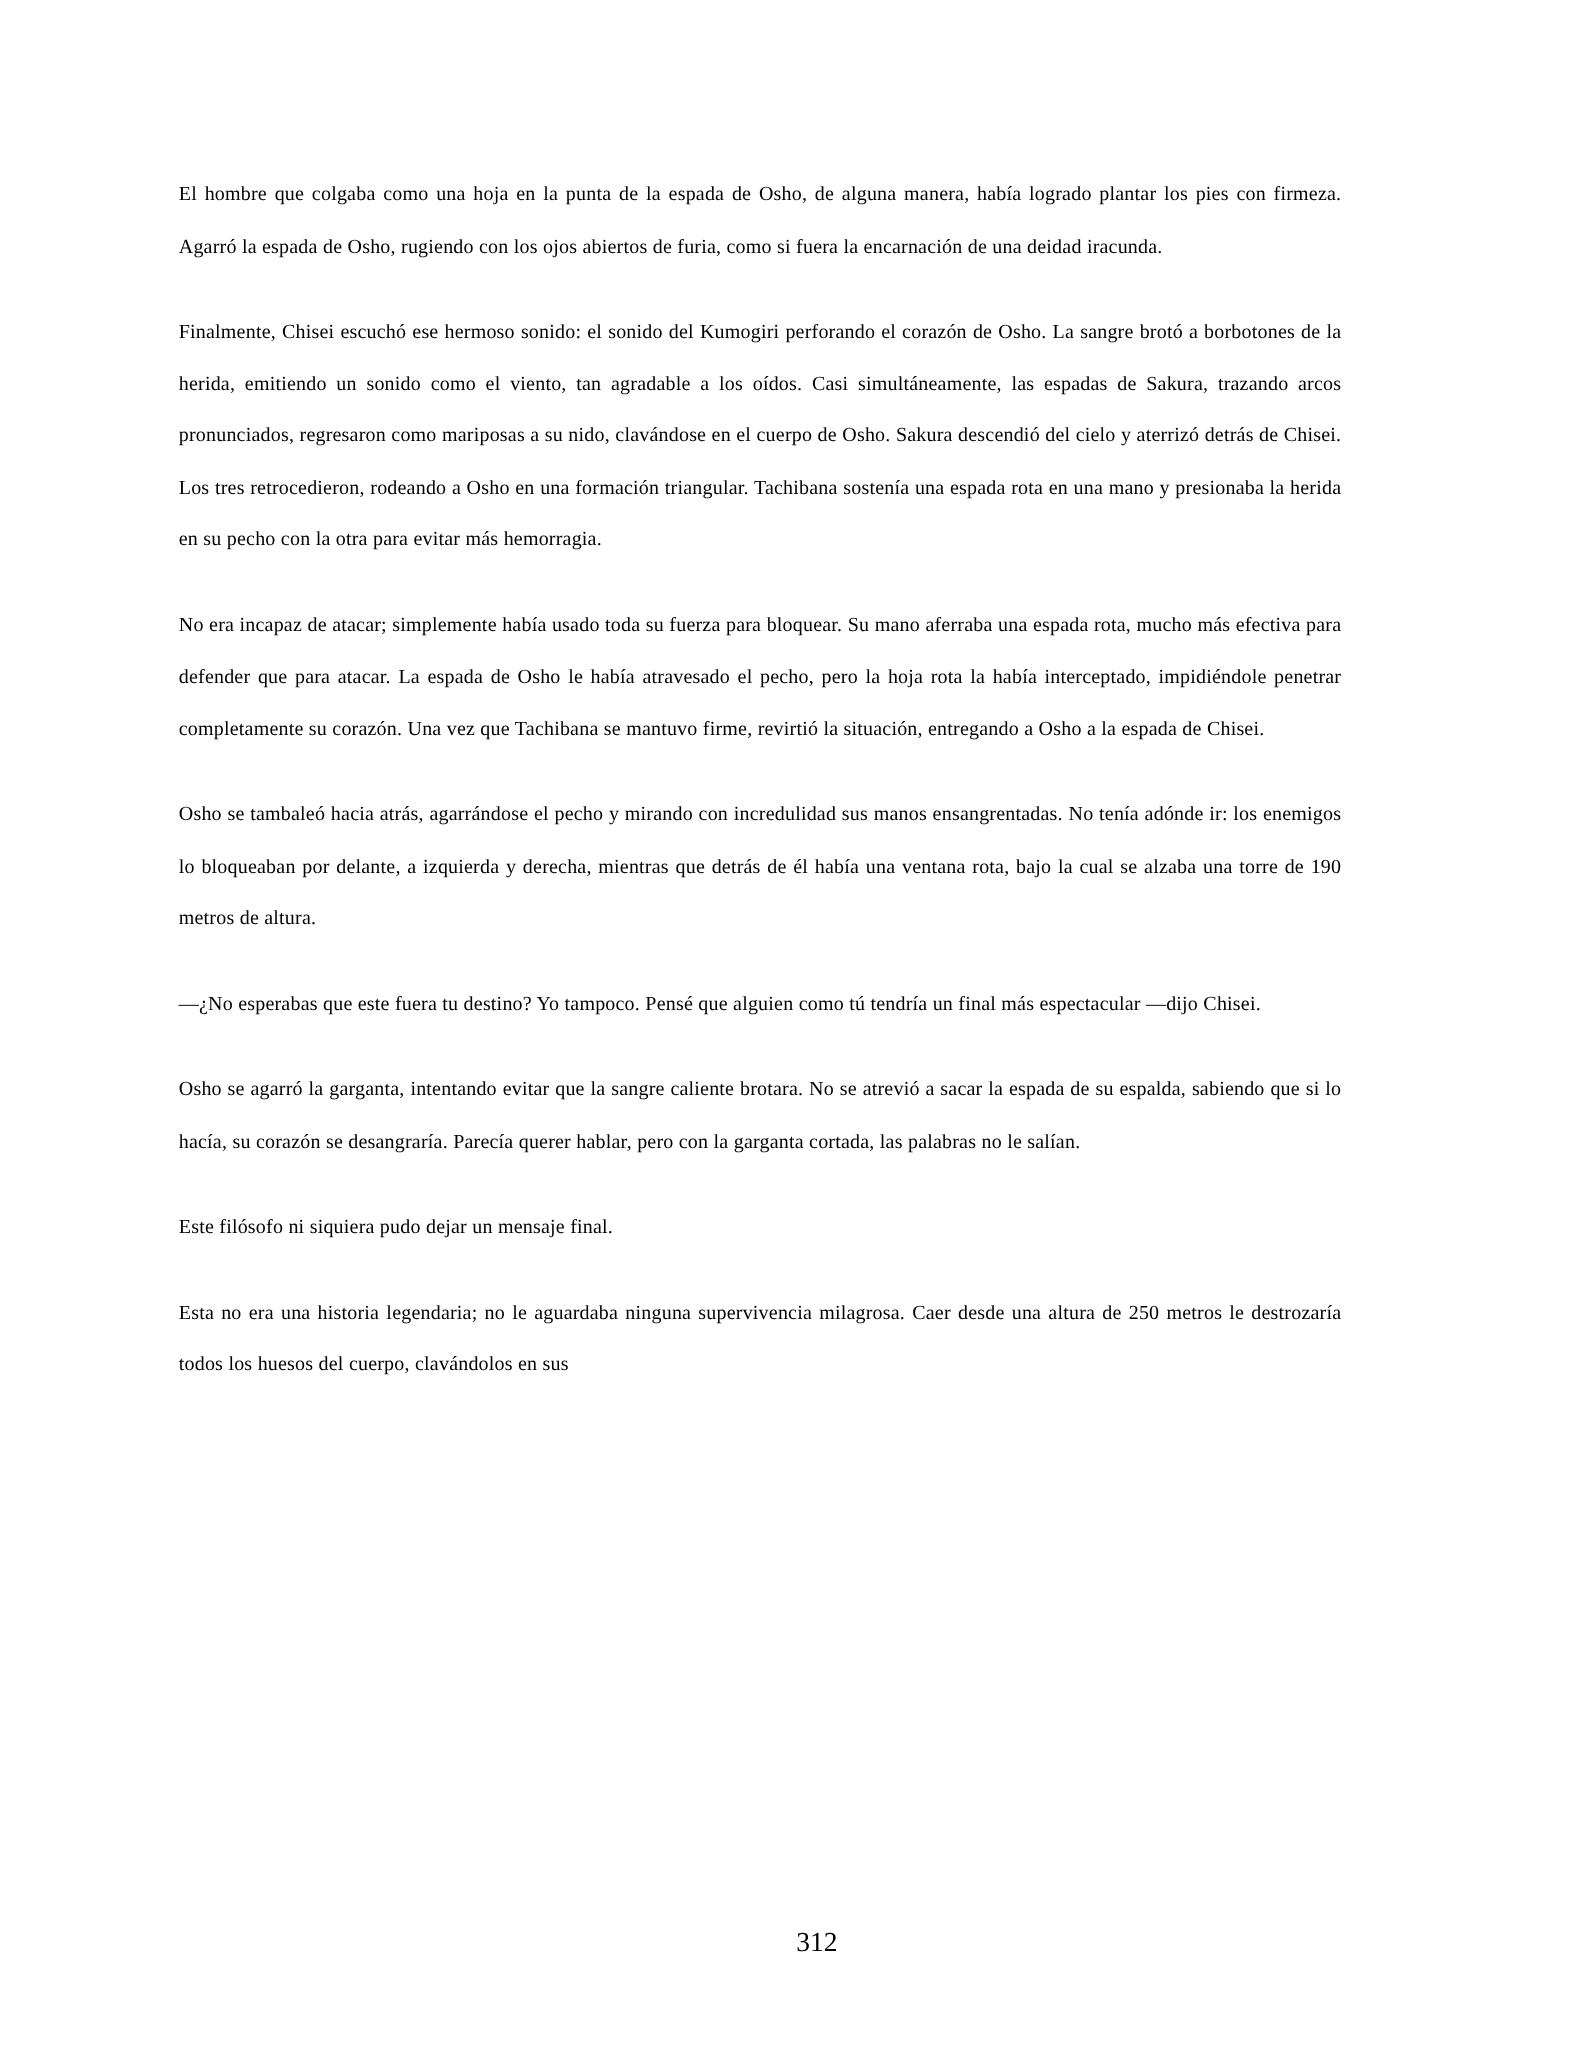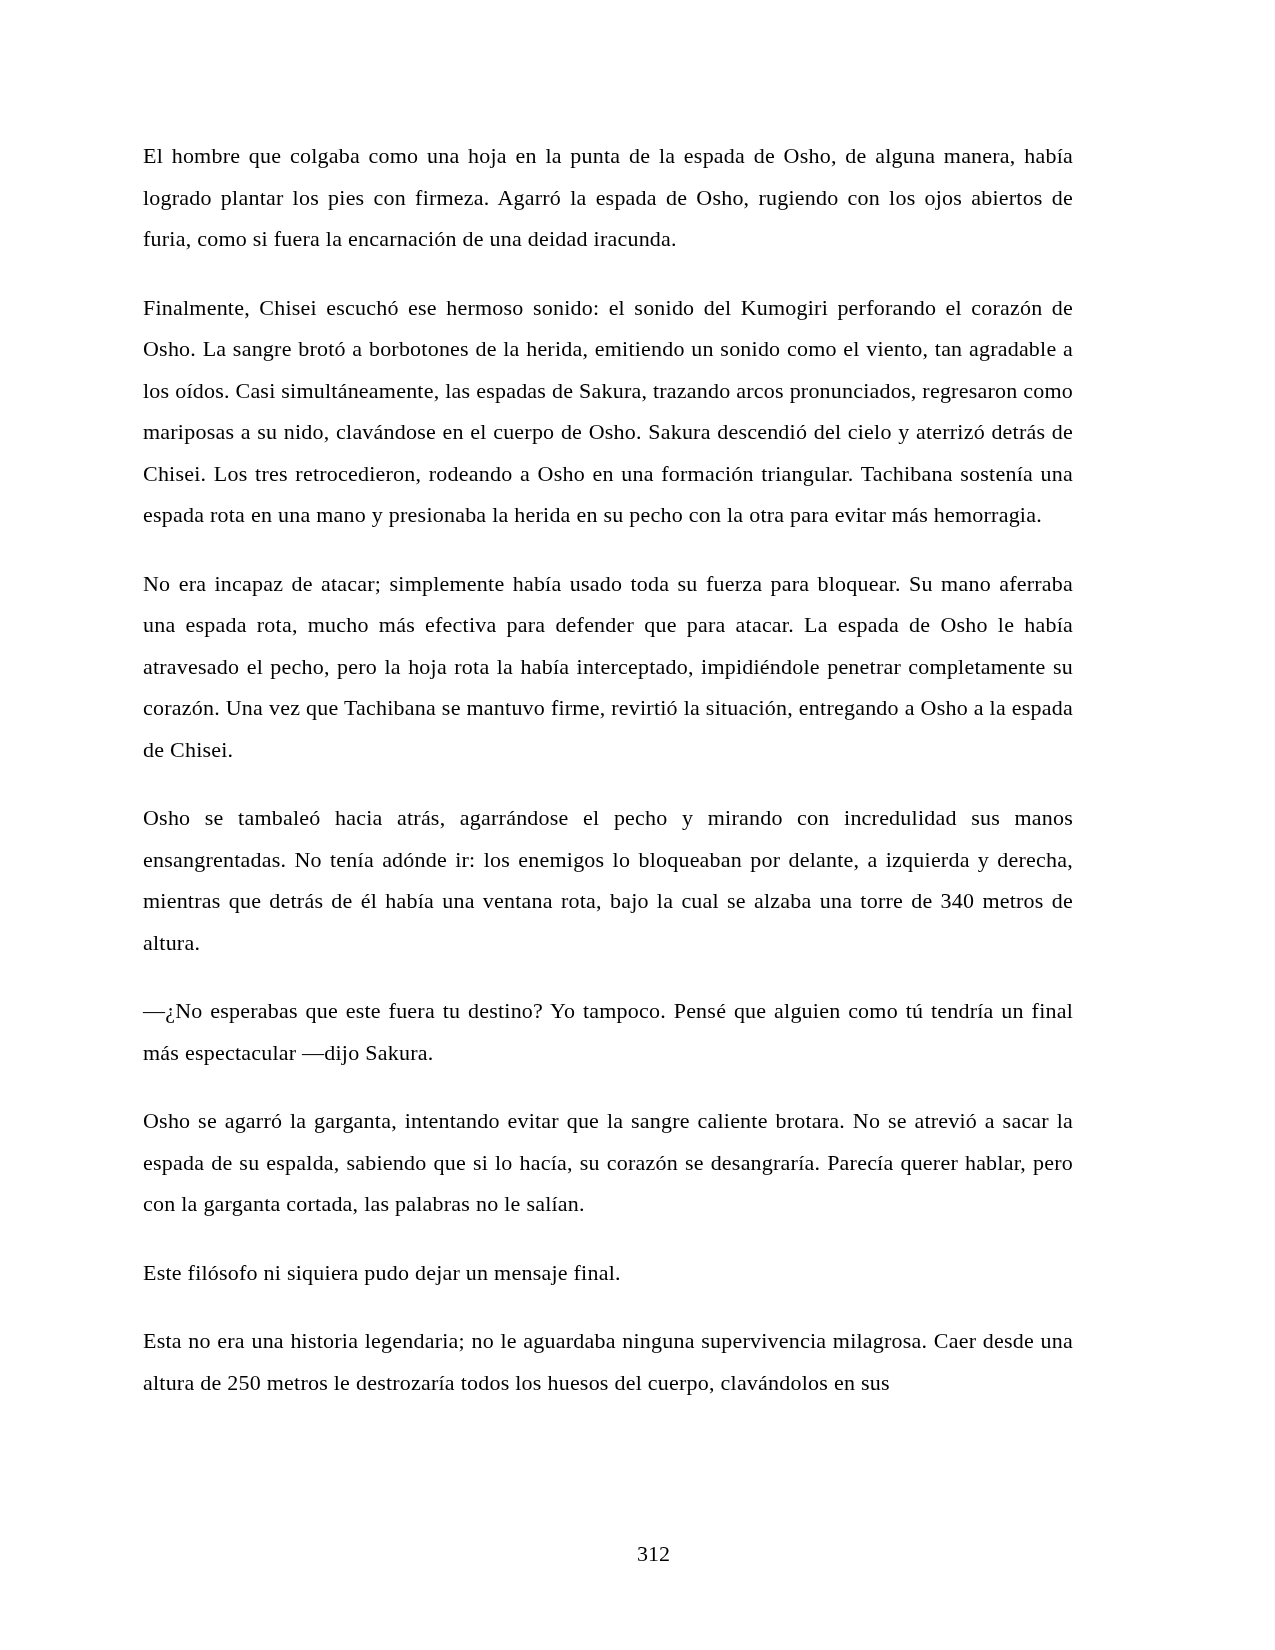--- a/index.html
+++ b/index.html
@@ -24,21 +24,21 @@
     overflow: hidden;
   }
   .text-column {
     position: absolute;
     left: 143px;
     top: 135px;
     width: 930px;
   }
   p.body-par {
     margin: 0 0 27px 0;
-    font-size: 22px;
+    font-size: 16px;
     line-height: 41.5px;
     text-align: justify;
     text-justify: inter-word;
     letter-spacing: 0.01em;
     word-spacing: 0.005em;
     hyphens: none;
     -webkit-hyphens: none;
   }
   p.body-par:last-child {
     margin-bottom: 0;
@@ -58,22 +58,22 @@
 </style>
 </head>
 <body>
 
 <div class="page">
 
   <div class="text-column">
     <p class="body-par">El hombre que colgaba como una hoja en la punta de la espada de Osho, de alguna manera, había logrado plantar los pies con firmeza. Agarró la espada de Osho, rugiendo con los ojos abiertos de furia, como si fuera la encarnación de una deidad iracunda.</p>
     <p class="body-par">Finalmente, Chisei escuchó ese hermoso sonido: el sonido del Kumogiri perforando el corazón de Osho. La sangre brotó a borbotones de la herida, emitiendo un sonido como el viento, tan agradable a los oídos. Casi simultáneamente, las espadas de Sakura, trazando arcos pronunciados, regresaron como mariposas a su nido, clavándose en el cuerpo de Osho. Sakura descendió del cielo y aterrizó detrás de Chisei. Los tres retrocedieron, rodeando a Osho en una formación triangular. Tachibana sostenía una espada rota en una mano y presionaba la herida en su pecho con la otra para evitar más hemorragia.</p>
     <p class="body-par">No era incapaz de atacar; simplemente había usado toda su fuerza para bloquear. Su mano aferraba una espada rota, mucho más efectiva para defender que para atacar. La espada de Osho le había atravesado el pecho, pero la hoja rota la había interceptado, impidiéndole penetrar completamente su corazón. Una vez que Tachibana se mantuvo firme, revirtió la situación, entregando a Osho a la espada de Chisei.</p>
-    <p class="body-par">Osho se tambaleó hacia atrás, agarrándose el pecho y mirando con incredulidad sus manos ensangrentadas. No tenía adónde ir: los enemigos lo bloqueaban por delante, a izquierda y derecha, mientras que detrás de él había una ventana rota, bajo la cual se alzaba una torre de 340 metros de altura.</p>
-    <p class="body-par">—¿No esperabas que este fuera tu destino? Yo tampoco. Pensé que alguien como tú tendría un final más espectacular —dijo Sakura.</p>
+    <p class="body-par">Osho se tambaleó hacia atrás, agarrándose el pecho y mirando con incredulidad sus manos ensangrentadas. No tenía adónde ir: los enemigos lo bloqueaban por delante, a izquierda y derecha, mientras que detrás de él había una ventana rota, bajo la cual se alzaba una torre de 190 metros de altura.</p>
+    <p class="body-par">—¿No esperabas que este fuera tu destino? Yo tampoco. Pensé que alguien como tú tendría un final más espectacular —dijo Chisei.</p>
     <p class="body-par">Osho se agarró la garganta, intentando evitar que la sangre caliente brotara. No se atrevió a sacar la espada de su espalda, sabiendo que si lo hacía, su corazón se desangraría. Parecía querer hablar, pero con la garganta cortada, las palabras no le salían.</p>
     <p class="body-par">Este filósofo ni siquiera pudo dejar un mensaje final.</p>
     <p class="body-par">Esta no era una historia legendaria; no le aguardaba ninguna supervivencia milagrosa. Caer desde una altura de 250 metros le destrozaría todos los huesos del cuerpo, clavándolos en sus</p>
   </div>
 
   <div class="page-number">312</div>
 
 </div>
 
 </body></html>

